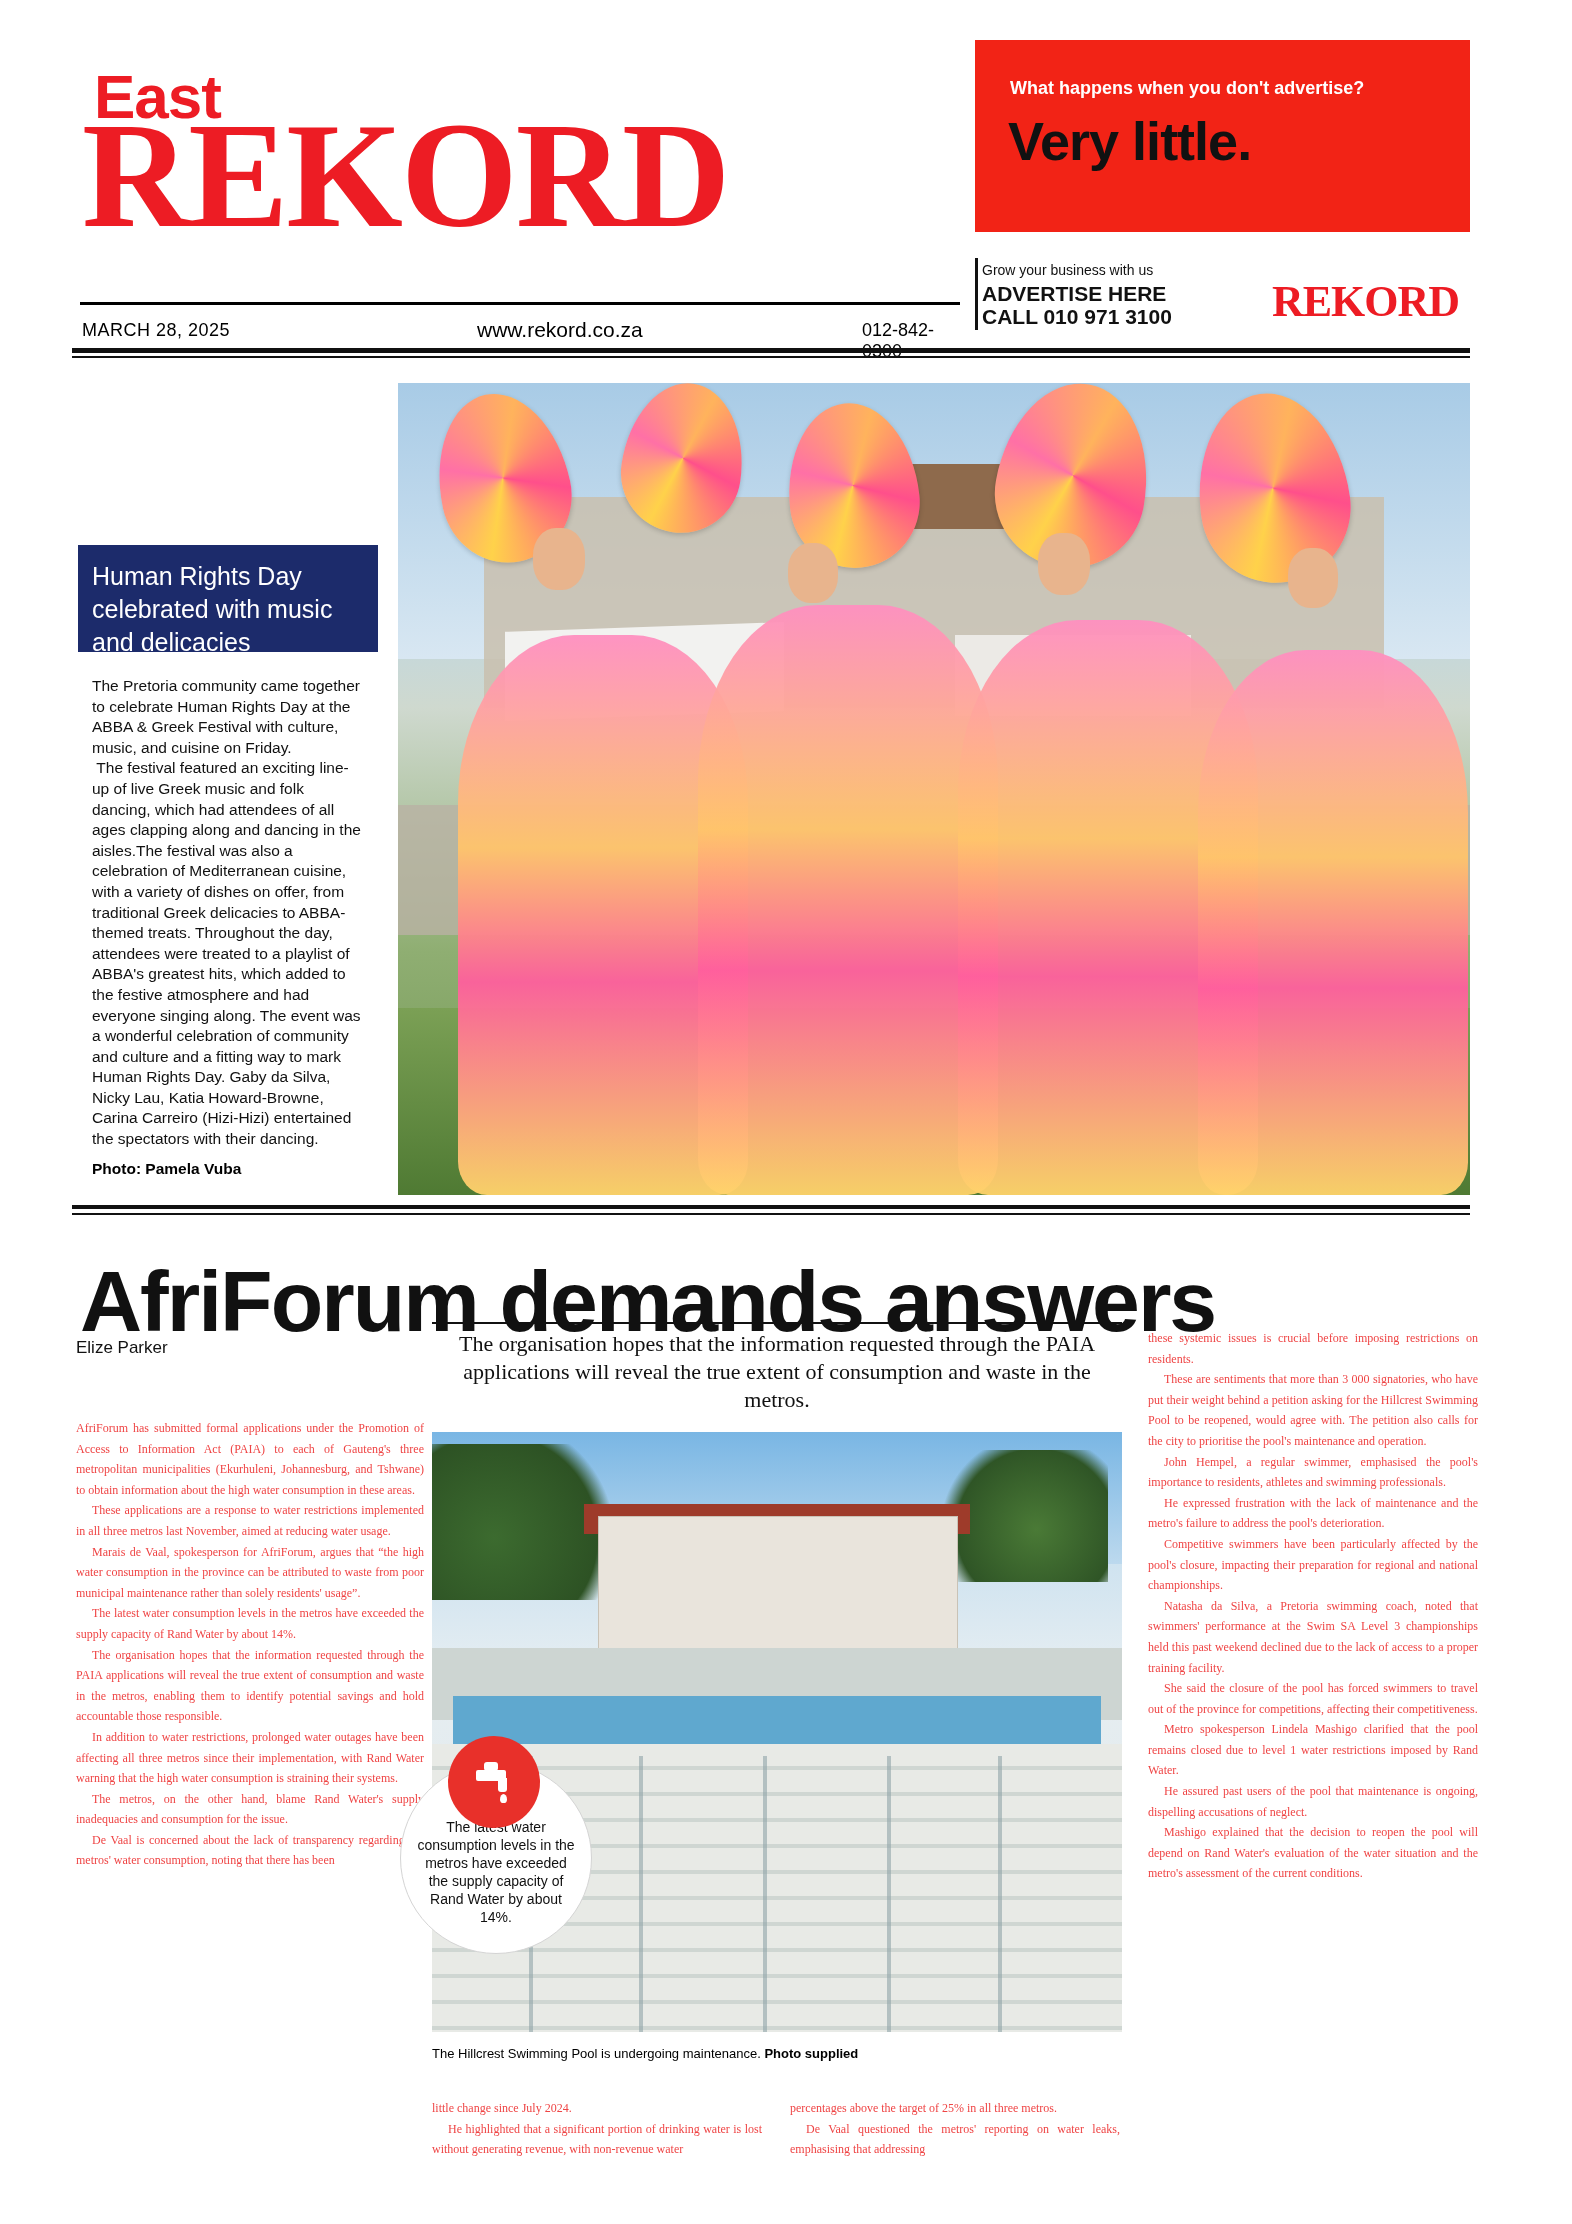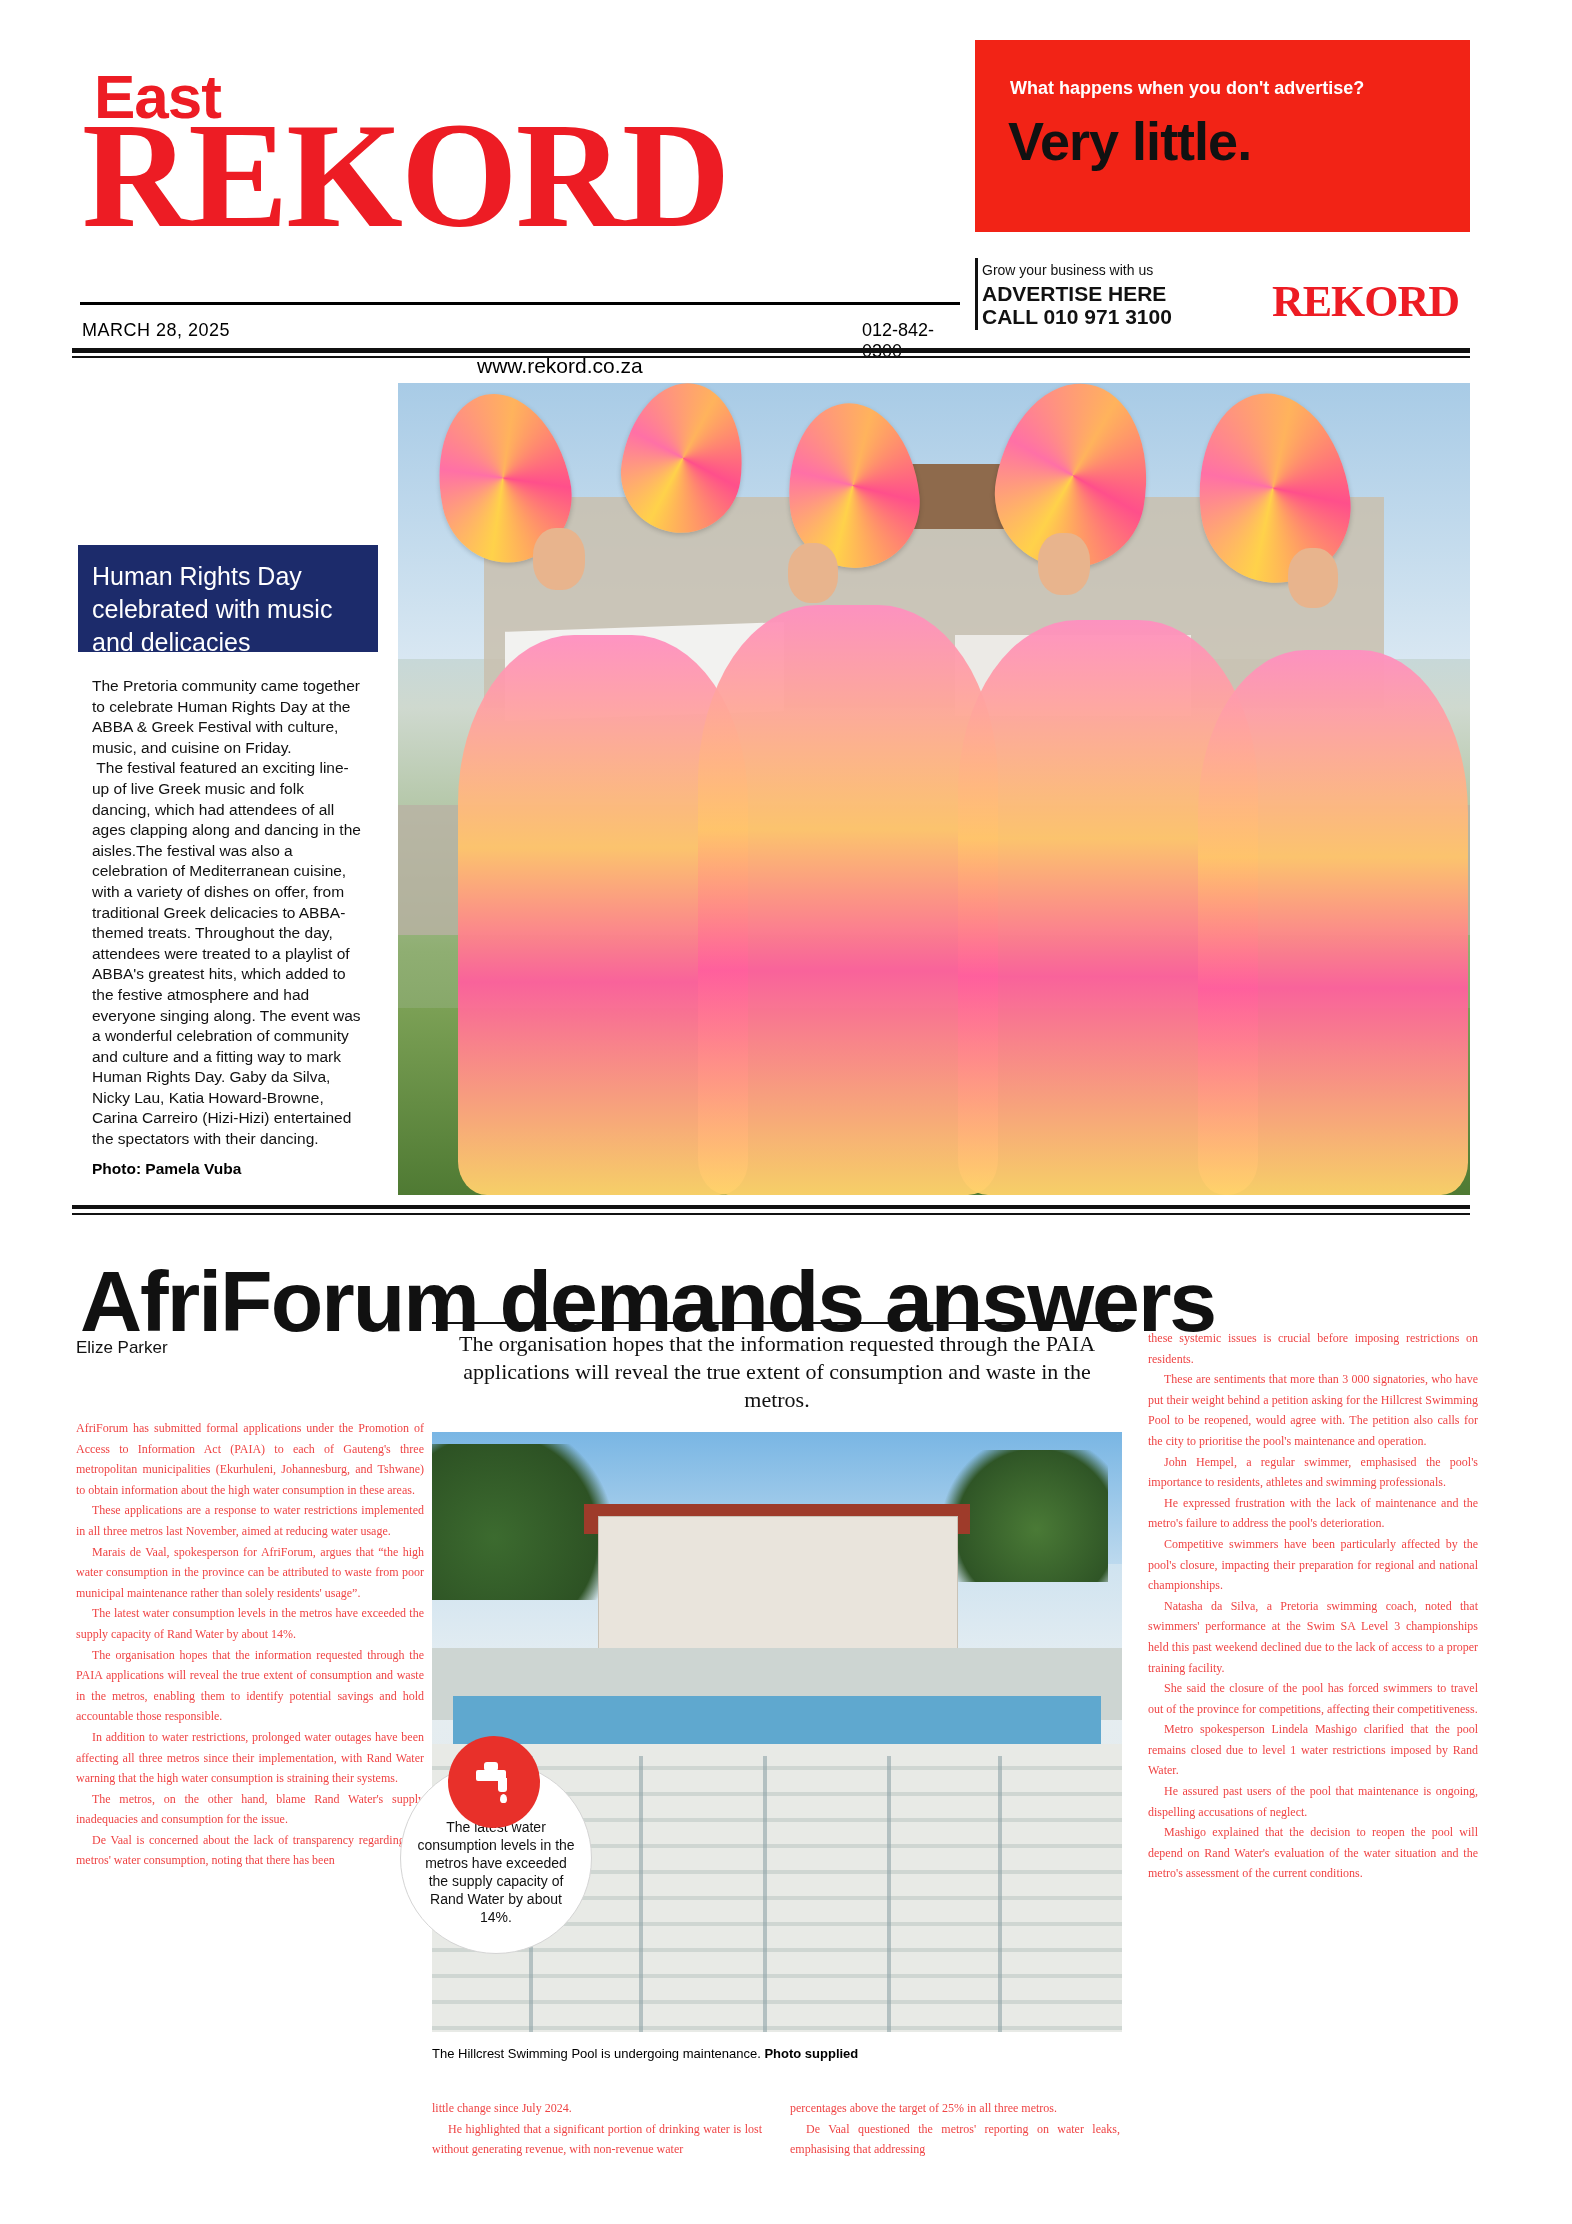--- a/index.html
+++ b/index.html
@@ -22,21 +22,21 @@
     position:absolute;left:22px;top:38px;
   }
   .mh-rekord{
     font-family:"Liberation Serif", serif;
     font-weight:bold;font-size:150px;line-height:130px;color:#ed1c24;
     letter-spacing:-2px;
     position:absolute;left:10px;top:80px;
   }
   .mh-line{position:absolute;left:8px;top:272px;width:880px;height:3px;background:#000;}
   .mh-date{position:absolute;left:10px;top:290px;font-size:18px;letter-spacing:.5px;}
-  .mh-web{position:absolute;left:405px;top:288px;font-size:21px;margin-top:36px;}
+  .mh-web{position:absolute;left:405px;top:288px;font-size:21px;}
   .mh-phone{position:absolute;left:790px;top:290px;font-size:18px;}
 
   
   .adbox{position:absolute;left:975px;top:40px;width:495px;height:192px;background:#f22316;}
   .ad-q{position:absolute;left:1010px;top:78px;font-size:18px;font-weight:bold;color:#fff;}
   .ad-big{position:absolute;left:1008px;top:110px;font-size:54px;font-weight:bold;color:#111;letter-spacing:-1px;}
   .ad-sub1{position:absolute;left:982px;top:262px;font-size:14px;color:#111;}
   .ad-sub2{position:absolute;left:982px;top:282px;font-size:21px;font-weight:bold;color:#111;}
   .ad-sub3{position:absolute;left:982px;top:305px;font-size:21px;font-weight:bold;color:#111;}
   .ad-rekord{position:absolute;left:1272px;top:276px;font-family:"Liberation Serif",serif;font-weight:bold;font-size:44px;color:#ed1c24;letter-spacing:-1px;}

